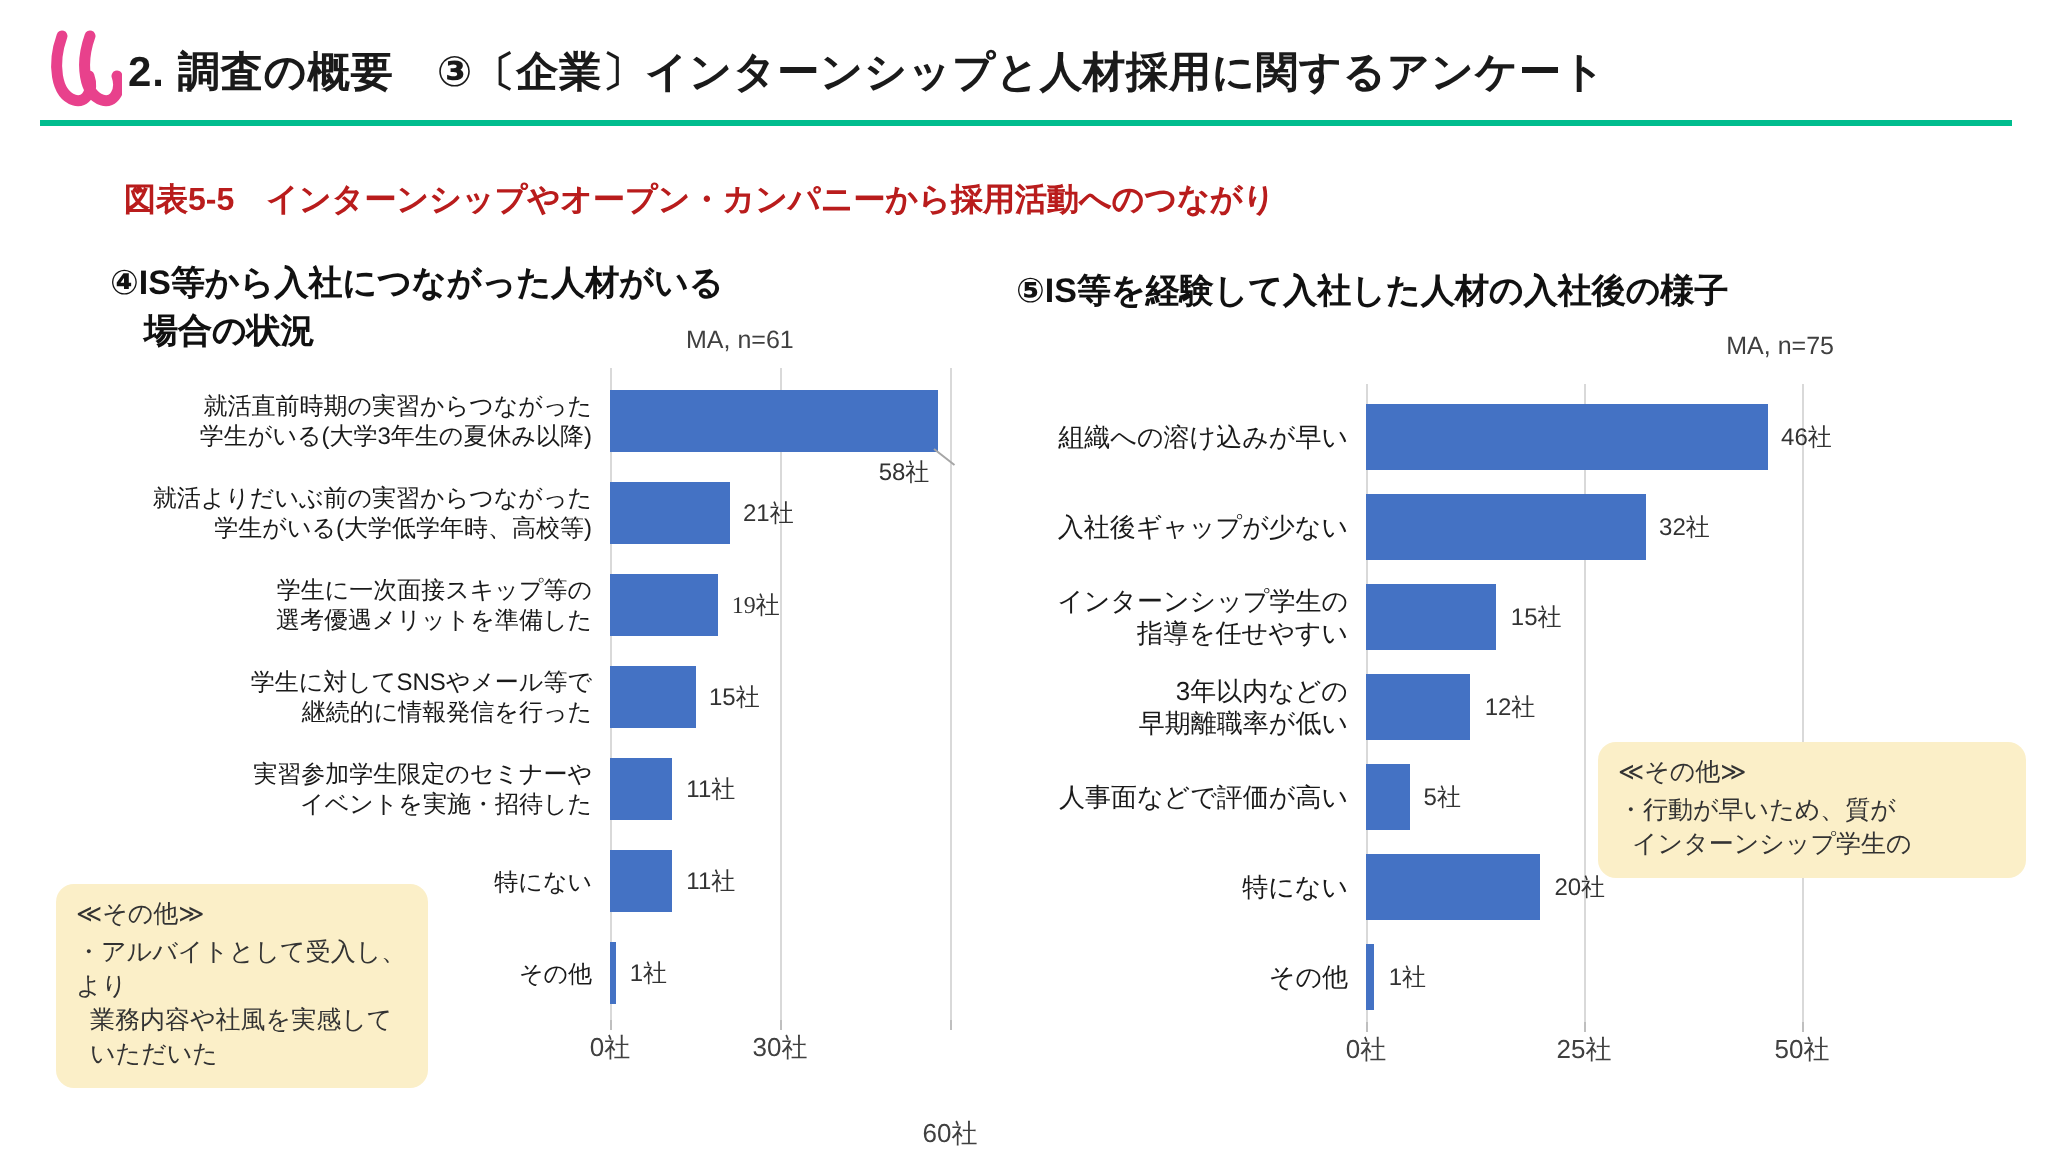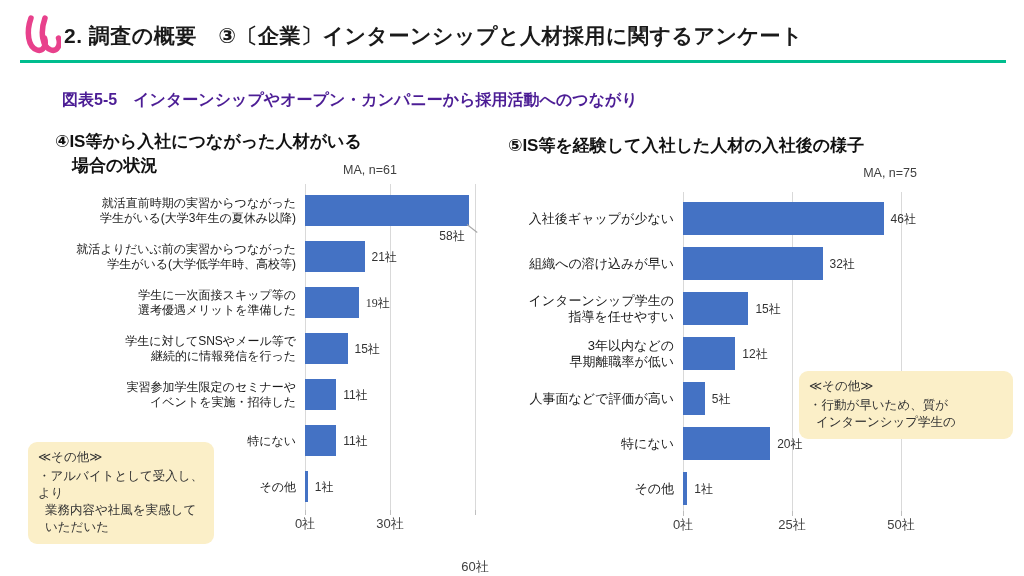--- a/index.html
+++ b/index.html
@@ -11,21 +11,21 @@
   body{font-family:"Liberation Sans","DejaVu Sans",sans-serif;}
   .page{position:relative;width:1024px;height:576px;background:#ffffff;overflow:hidden;}
 
   
   .logo{position:absolute;left:23px;top:11px;width:38px;height:46px;}
   .logo path{stroke:var(--pink);fill:none;stroke-width:5.5;stroke-linecap:round;}
   .header-title{position:absolute;left:64px;top:22px;font-size:21px;font-weight:600;color:#1a1a1a;letter-spacing:0.5px;white-space:nowrap;}
   .accent-line{position:absolute;left:20px;top:60px;width:986px;height:3px;background:var(--accent);}
 
   
-  .figure-title{position:absolute;left:62px;top:90px;font-size:16px;font-weight:bold;color:#4c1d95;white-space:nowrap;}
+  .figure-title{position:absolute;left:62px;top:90px;font-size:16px;font-weight:bold;color:#b91c1c;white-space:nowrap;}
   .chart-title{position:absolute;font-size:17px;font-weight:bold;color:#111;line-height:24px;white-space:nowrap;}
   #left-title{left:55px;top:130px;}
   #right-title{left:508px;top:134px;}
   .indent{padding-left:17px;}
   .ma-note{position:absolute;font-size:12.5px;color:#404040;white-space:nowrap;}
   #left-note{left:343px;top:163px;}
   #right-note{left:795px;top:166px;width:122px;text-align:right;}
 
   
   .chart{position:absolute;display:flex;}
@@ -155,24 +155,24 @@
           <span style="left: 0%;">0社</span>
           <span style="left: 50%;">30社</span>
           <span style="left: 100%; margin-top: 43px;">60社</span>
         </div>
     </div>
   </div>
 
   <div class="chart" id="chart1">
     <div class="rows-labels">
         <div class="cat-label">
+          <div>組織への溶け込みが早い</div>
+        </div>
+        <div class="cat-label">
           <div>入社後ギャップが少ない</div>
-        </div>
-        <div class="cat-label">
-          <div>組織への溶け込みが早い</div>
         </div>
         <div class="cat-label">
           <div>インターンシップ学生の</div>
           <div>指導を任せやすい</div>
         </div>
         <div class="cat-label">
           <div>3年以内などの</div>
           <div>早期離職率が低い</div>
         </div>
         <div class="cat-label">

